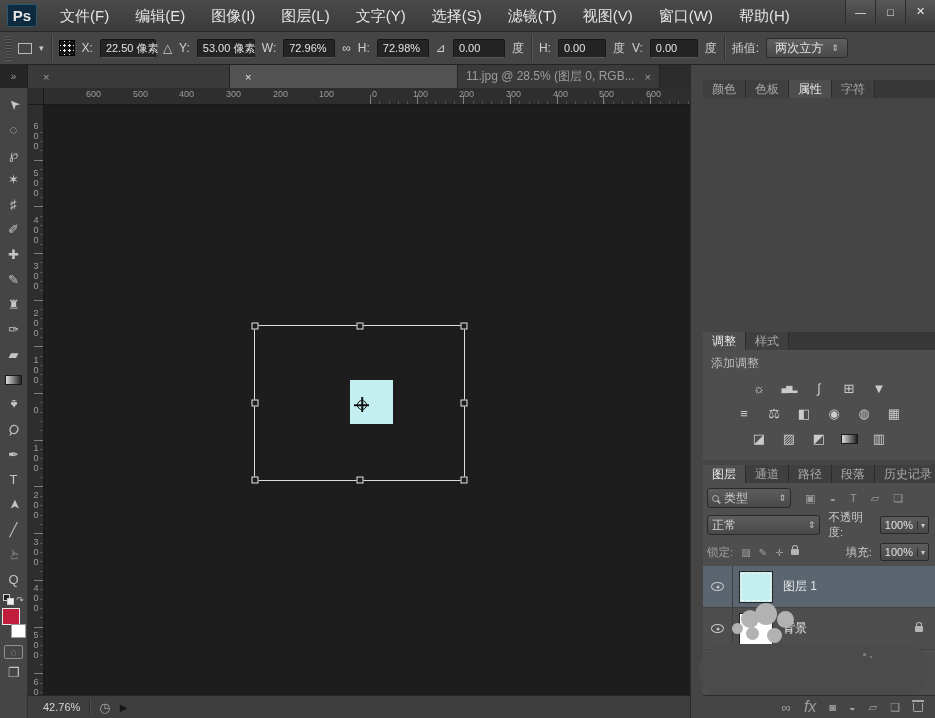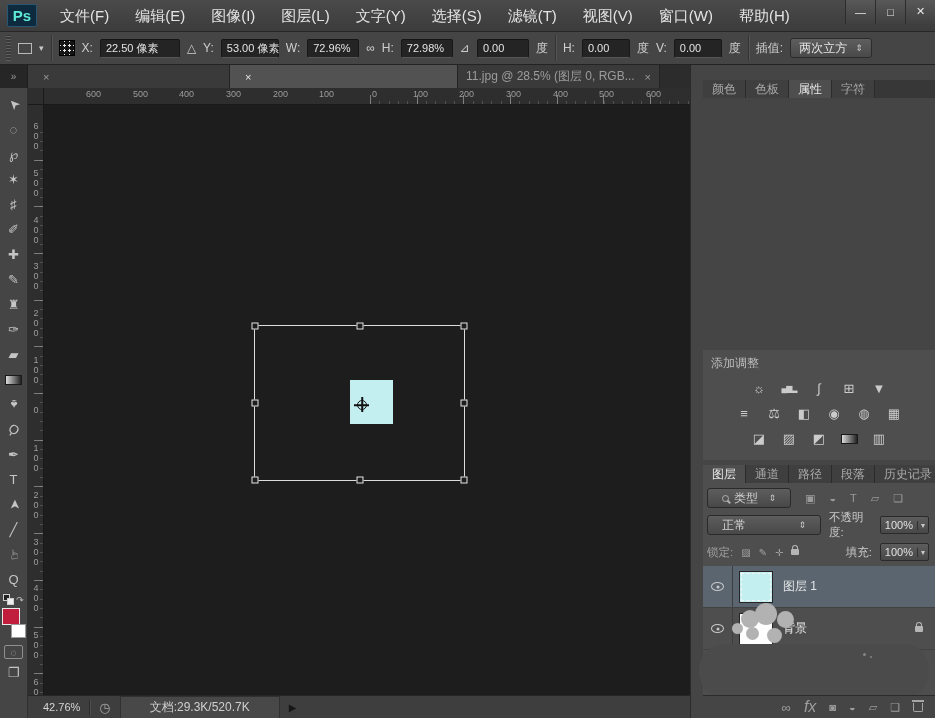--- a/index.html
+++ b/index.html
@@ -4,21 +4,21 @@
 <style>
   *{margin:0;padding:0;box-sizing:border-box}
   html,body{width:935px;height:718px;overflow:hidden;background:#1c1c1c;
     font-family:"Liberation Sans","DejaVu Sans",sans-serif}
   #root{position:relative;width:935px;height:718px;font-size:12px;color:#ddd}
   .abs{position:absolute}
 
   
   .menubar{left:0;top:0;width:935px;height:32px;background:linear-gradient(#4a4a4a,#3c3c3c);
     border-bottom:1px solid #272727;display:flex;align-items:center}
-  .logo{width:30px;height:23px;margin:0 10px 0 7px;background:#0e2a3f;color:#5eead4;font-weight:bold;
+  .logo{width:30px;height:23px;margin:0 10px 0 7px;background:#0e2a3f;color:#e5e5e5;font-weight:bold;
     font-size:15px;display:flex;align-items:center;justify-content:center;border:1px solid #2a5672;border-radius:2px}
   .menu-item{padding:0 13px;line-height:32px;font-size:15px;color:#e4e4e4;white-space:nowrap}
   .win{margin-left:auto;display:flex;height:26px;margin-top:-6px}
   .winbtn{width:30px;height:24px;display:flex;align-items:center;justify-content:center;
     background:linear-gradient(#585858,#404040);border-left:1px solid #2c2c2c;color:#e8e8e8;font-size:11px}
 
   
   .obar{left:0;top:32px;width:935px;height:33px;background:#454545;border-bottom:1px solid #232323;
     display:flex;align-items:center;gap:7px;padding:0 6px;font-size:12px;color:#cfcfcf;white-space:nowrap}
   .grip{width:5px;height:26px;background:repeating-linear-gradient(0deg,#5f5f5f 0 1px,#3a3a3a 1px 3px)}
@@ -85,21 +85,21 @@
   .ptab{padding:2px 9px;font-size:12px;color:#a9a9a9;background:#3f3f3f;border-right:1px solid #2b2b2b;line-height:14px;white-space:nowrap}
   .ptab.active{background:#4e4e4e;color:#e8e8e8}
   .panelbox{position:absolute;left:12px;right:0;background:#4e4e4e}
   .props-label{position:absolute;left:10px;top:8px;font-size:13px;color:#b4b4b4}
   .trash{position:relative;width:10px;height:9px;border:1px solid #a5a5a5;border-top:none;border-radius:0 0 2px 2px}
   .trash:before{content:"";position:absolute;left:-2px;top:-3px;width:12px;height:2px;background:#a5a5a5}
   .arow{display:flex;justify-content:center;gap:9px;margin-top:8px}
   .aicon{width:21px;height:17px;display:flex;align-items:center;justify-content:center;font-size:13px;color:#cbcbcb}
   .aicon.small{font-size:8px;letter-spacing:-1px}
   .combo{display:flex;align-items:center;gap:5px;background:linear-gradient(#5d5d5d,#484848);border:1px solid #2a2a2a;
-    border-radius:3px;padding:0 14px;font-size:12px;color:#d2d2d2;height:20px}
+    border-radius:3px;padding:0 4px;font-size:12px;color:#d2d2d2;height:20px}
   .mag{width:7px;height:7px;border:1.5px solid #b0b0b0;border-radius:50%;position:relative;flex:0 0 auto}
   .mag:after{content:"";position:absolute;width:4px;height:1.5px;background:#b0b0b0;transform:rotate(45deg);right:-3px;bottom:-2px}
   .vbox{display:flex;align-items:center;background:linear-gradient(#5d5d5d,#484848);border:1px solid #2a2a2a;
     border-radius:2px;font-size:11px;color:#e0e0e0;height:18px}
   .vbox .val{padding:0 4px}
   .vbox .dd{border-left:1px solid #2f2f2f;padding:0 3px;font-size:8px;color:#c9c9c9}
   .eye{width:13px;height:9px;border:1.5px solid #c9c9c9;border-radius:50%;position:relative}
   .eye:after{content:"";position:absolute;left:50%;top:50%;width:3px;height:3px;background:#c9c9c9;border-radius:50%;transform:translate(-50%,-50%)}
   .lockg{width:8px;height:6px;background:#b5b5b5;border-radius:1px;position:relative;margin-top:4px}
   .lockg:before{content:"";position:absolute;top:-4px;left:1px;width:4px;height:4px;border:1px solid #b5b5b5;border-bottom:none;border-radius:3px 3px 0 0}
@@ -149,21 +149,21 @@
     </div>
   </div>
 
   <div class="abs obar">
     <div class="grip"></div>
     <div class="bbox-icon"></div>
     <span class="tinyarrow">▾</span>
     <div class="osep"></div>
     <div class="refgrid"></div>
     <span>X:</span>
-    <div class="oinput" style="width:80px">22.50 像素</div>
+    <div class="oinput" style="width:56px">22.50 像素</div>
     <span>△</span>
     <span>Y:</span>
     <div class="oinput" style="width:58px">53.00 像素</div>
     <span>W:</span>
     <div class="oinput" style="width:52px">72.96%</div>
     <span>∞</span>
     <span>H:</span>
     <div class="oinput" style="width:52px">72.98%</div>
     <span>⊿</span>
     <div class="oinput" style="width:52px">0.00</div>
@@ -285,20 +285,24 @@
 
   <div class="abs dock">
 
     <div class="pbar" style="top:15px">
       <div class="ptab">颜色</div>
       <div class="ptab">色板</div>
       <div class="ptab active">属性</div>
       <div class="ptab">字符</div>
     </div>
 
+    <div class="pbar" style="top:267px">
+      <div class="ptab active">调整</div>
+      <div class="ptab">样式</div>
+    </div>
     <div class="panelbox" style="top:285px;height:110px">
       <div style="padding:5px 0 0 8px;font-size:12px;color:#bdbdbd">添加调整</div>
       <div class="arow">
         <span class="aicon">☼</span>
         <span class="aicon small">▄▆▂</span>
         <span class="aicon">∫</span>
         <span class="aicon">⊞</span>
         <span class="aicon">▼</span>
       </div>
       <div class="arow">
@@ -403,17 +407,16 @@
       <span class="ic">▱</span>
       <span class="ic">❑</span>
       <span class="trash"></span>
     </div>
   </div>
 
   <div class="abs sbar">
     <span>42.76%</span>
     <span class="ssep"></span>
     <span style="font-size:13px;color:#a3a3a3">◷</span>
-    <span class="docbox">文档:29.3K/520.7K</span>
     <span class="sarrow">▶</span>
   </div>
 
 </div>
 
 </body></html>

